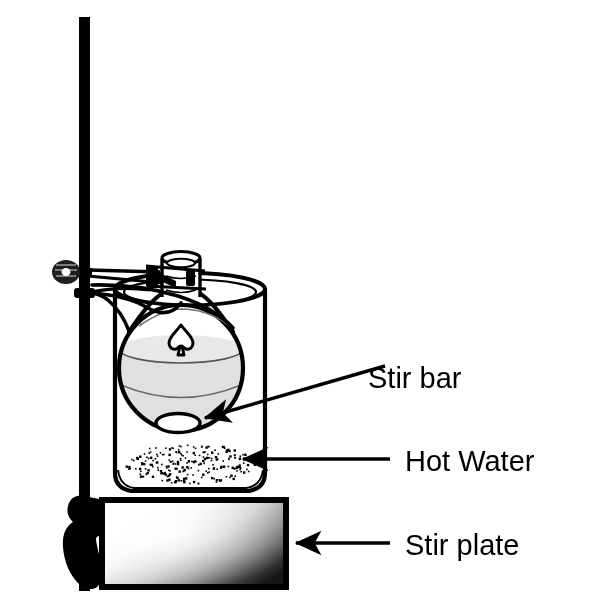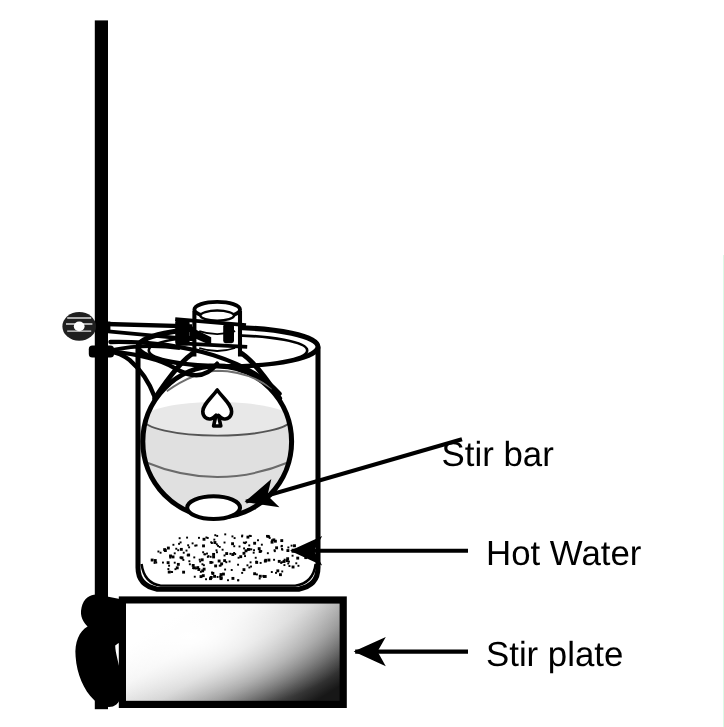--- a/index.html
+++ b/index.html
@@ -10,21 +10,21 @@
   body {
     width: 603px;
     height: 606px;
     overflow: hidden;
     font-family: "Liberation Sans", sans-serif;
   }
   #figure {
     position: relative;
     width: 603px;
     height: 606px;
-    background: #86efac;
+    background: #22c55e;
   }
   #figure svg {
     display: block;
     width: 603px;
     height: 606px;
   }
   .lbl {
     font-family: "Liberation Sans", sans-serif;
     font-size: 29px;
     fill: #000000;

